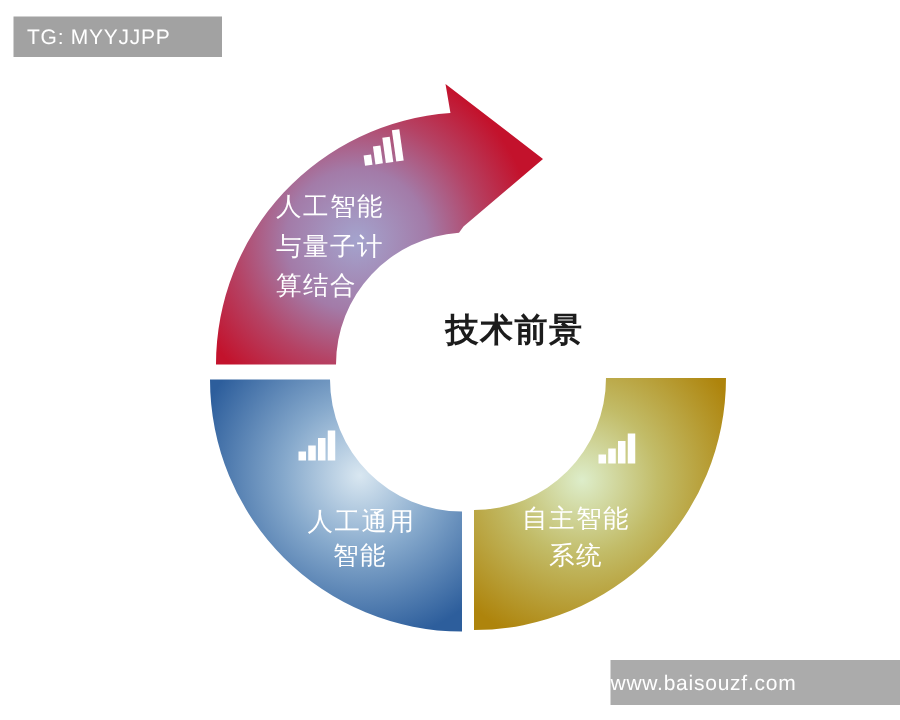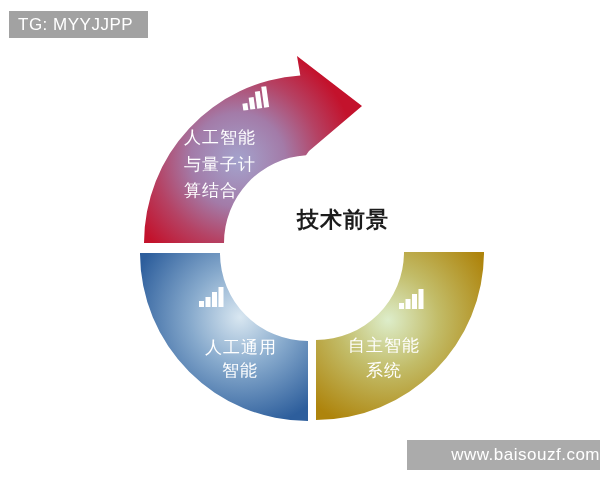--- a/index.html
+++ b/index.html
@@ -15,37 +15,37 @@
     overflow: hidden;
   }
   .tag-badge {
     position: absolute;
     left: 9px;
     top: 11px;
     width: 139px;
     height: 27px;
     background: #a2a2a2;
     color: #ffffff;
-    font-size: 17px;
+    font-size: 14px;
     line-height: 27px;
     padding-left: 9px;
     box-sizing: border-box;
     letter-spacing: 0.5px;
   }
   .watermark-badge {
     position: absolute;
     left: 407px;
     top: 440px;
     width: 193px;
     height: 30px;
     background: #ababab;
     color: #ffffff;
-    font-size: 17px;
+    font-size: 14px;
     line-height: 30px;
-    text-align: right;
+    text-align: left;
     letter-spacing: 0.5px;
   }
   svg { position: absolute; left: 0; top: 0; }
   .seg-label {
     fill: #ffffff;
     font-size: 17px;
     letter-spacing: 1px;
     font-family: "Liberation Sans", "DejaVu Sans", sans-serif;
   }
   .diagram-title {

